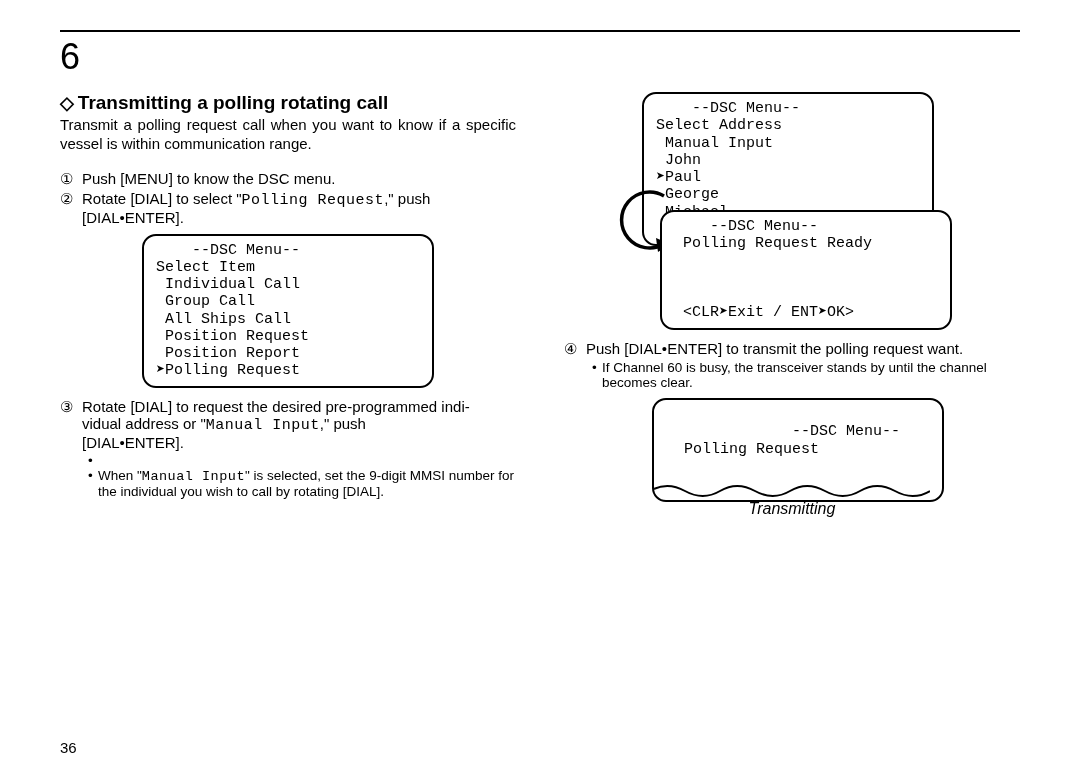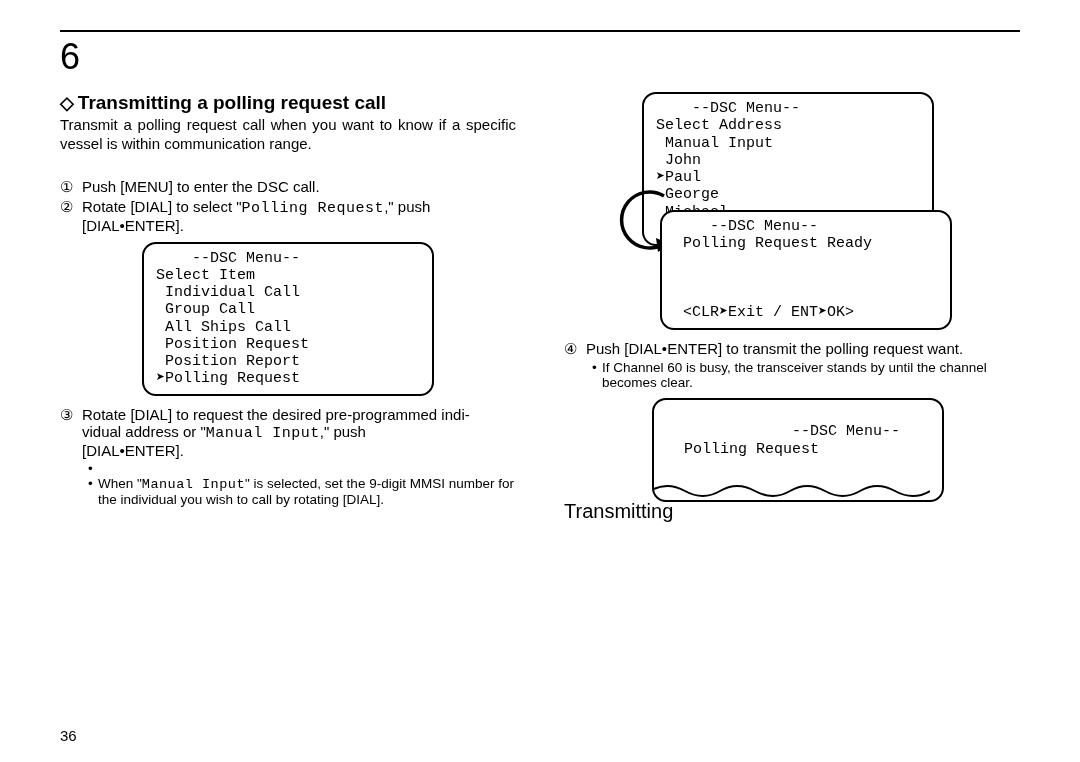--- a/index.html
+++ b/index.html
@@ -46,21 +46,21 @@
     font-weight: bold;
     margin-bottom: 2px;
   }
   .diamond {
     font-size: 18px;
     margin-right: 4px;
   }
   .intro {
     font-size: 15px;
     line-height: 1.25;
-    margin-bottom: 24px;
+    margin-bottom: 16px;
     text-align: justify;
   }
   .steps {
     font-size: 15px;
   }
   .step {
     display: flex;
     margin-bottom: 2px;
   }
   .step-num {
@@ -127,53 +127,55 @@
     font-size: 13.5px;
     padding-left: 28px;
   }
   .bullets .b {
     display: flex;
   }
   .bullets .dot {
     flex: 0 0 10px;
   }
   .caption {
-    font-size: 20px;
+    text-align: center;
+    font-size: 16px;
     margin-top: -4px;
+    font-style: italic;
   }
   .pagenum {
     position: absolute;
     left: 60px;
-    bottom: 18px;
+    bottom: 6px;
     font-size: 15px;
   }
   b { font-weight: normal; }
 </style>
 </head>
 <body>
 
 <div class="page">
   <hr class="hr-top">
   <div class="chapter-row">
     <span class="chapter-num">6</span>
   </div>
 
   <div class="columns">
 
     <div class="col">
       <div class="section-title">
-        <span class="diamond">◇</span><span>Transmitting a polling request call</span>
+        <span class="diamond">◇</span><span>Transmitting a polling rotating call</span>
       </div>
       <div class="intro">Transmit a polling request call when you want to know if a specific vessel is within communication range.</div>
 
       <div class="steps">
         <div class="step">
           <div class="step-num">①</div>
           <div class="step-body">
-            <span>Push </span><b>[MENU]</b><span> to enter the DSC call.</span>
+            <span>Push </span><b>[MENU]</b><span> to know the DSC menu.</span>
           </div>
         </div>
         <div class="step">
           <div class="step-num">②</div>
           <div class="step-body">
             <span>Rotate </span><b>[DIAL]</b><span> to select "</span><span class="lcdfont">Polling Request</span><span>," push </span><br>
             <b>[DIAL•ENTER]</b><span>.</span>
           </div>
         </div>
       </div>

